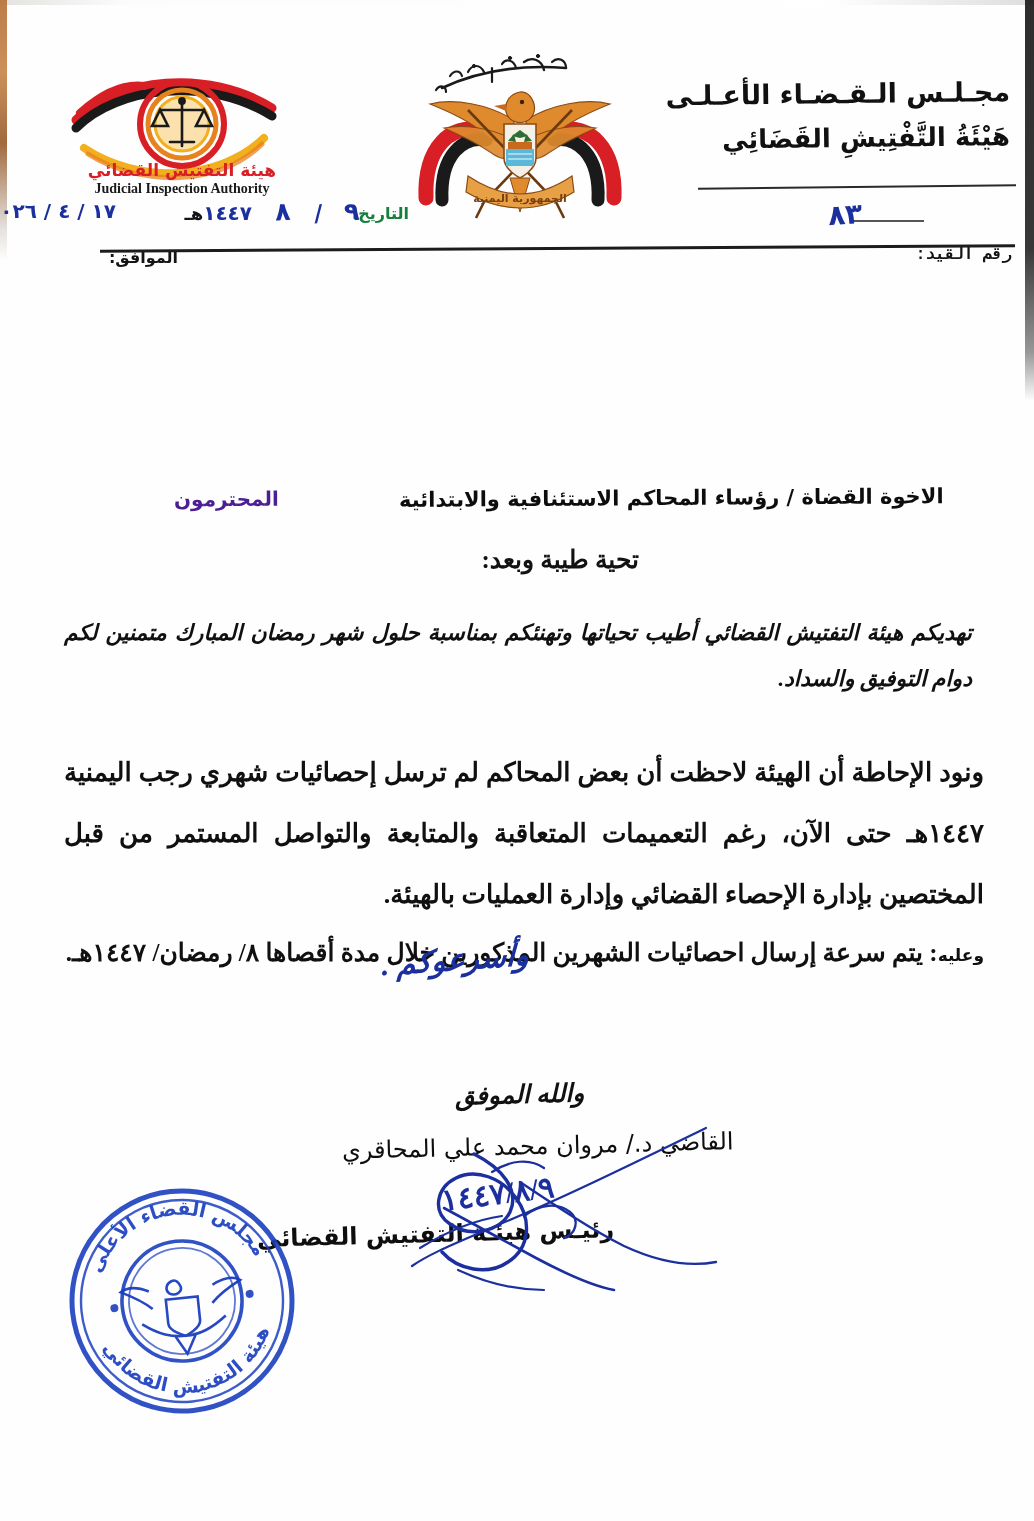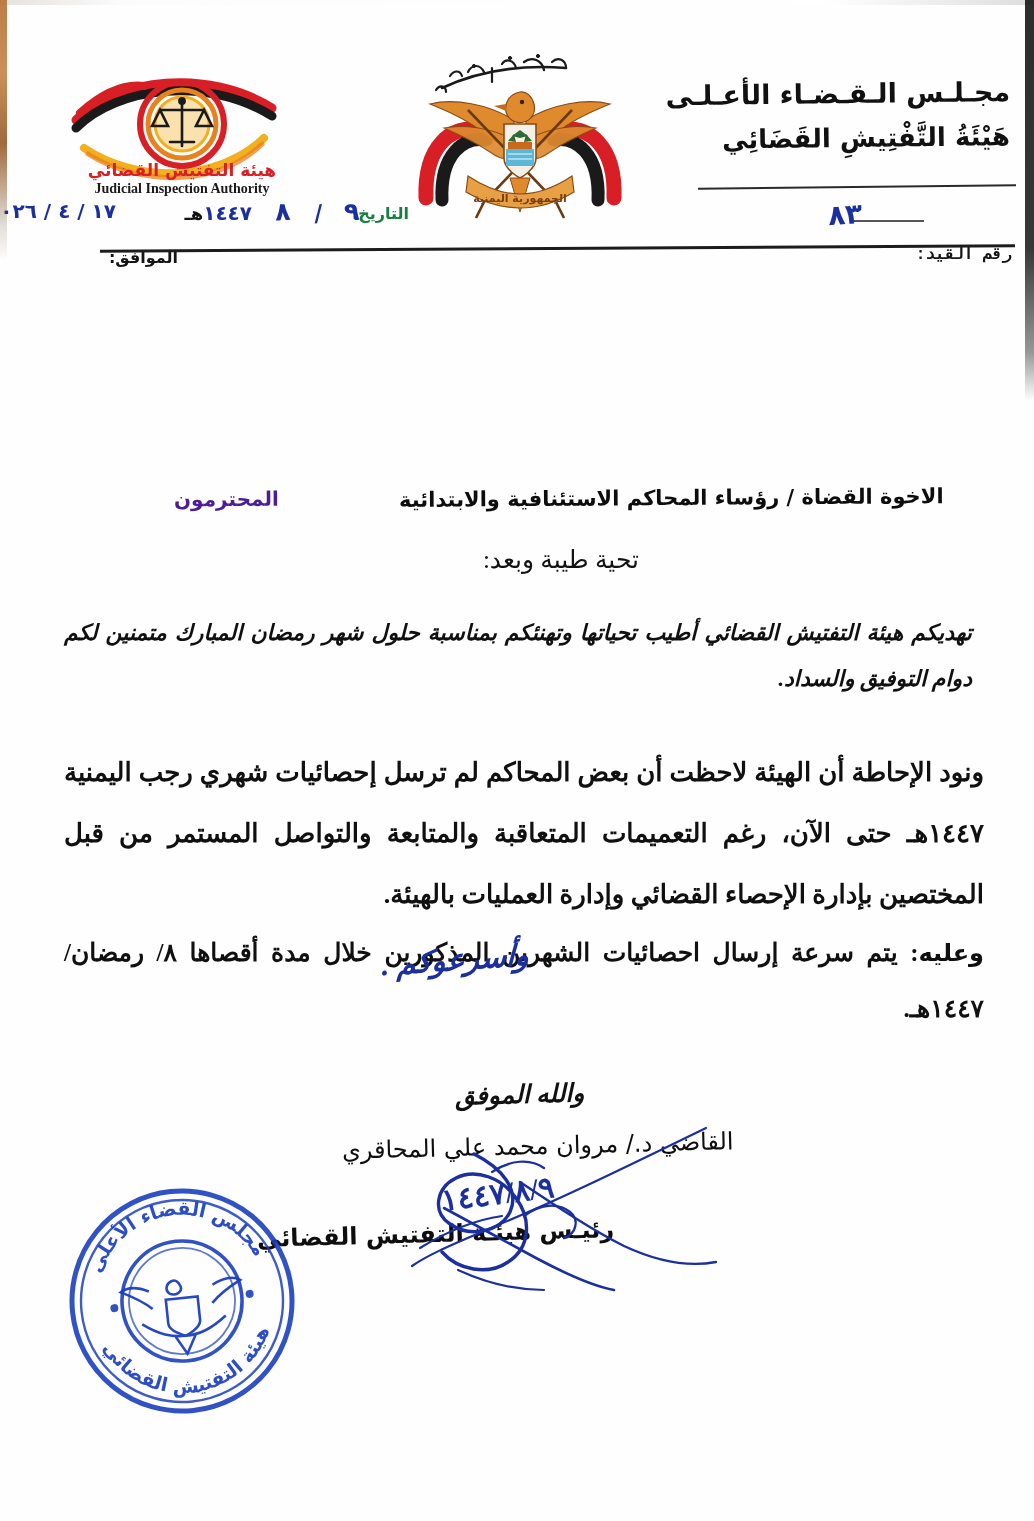--- a/index.html
+++ b/index.html
@@ -238,21 +238,21 @@
     color: #4c1d95;
     white-space: nowrap;
     transform: rotate(-0.4deg);
   }
 
   .greeting {
     position: absolute;
     right: 395px; top: 75px;
     font-family: "Liberation Serif", "DejaVu Serif", serif;
     font-size: 25px;
-    font-weight: 400;
+    font-weight: 700;
     color: #121212;
     white-space: nowrap;
   }
 
   .para {
     position: absolute;
     right: 62px;
     width: 908px;
     text-align: justify;
     color: #101010;
@@ -279,21 +279,21 @@
     top: 455px;
     width: 920px;
     right: 50px;
     font-family: "Liberation Serif", "DejaVu Serif", serif;
     font-size: 25px;
     font-weight: 700;
     line-height: 2.25;
   }
   .para-concl .lead {
     font-family: "DejaVu Sans", sans-serif;
-    font-size: 24px;
+    font-size: 17px;
     font-weight: 700;
   }
 
   
   .hand-note {
     position: absolute;
     right: 455px; top: 1px;
     font-family: "Liberation Serif", "DejaVu Serif", serif;
     font-size: 30px;
     font-style: italic;

